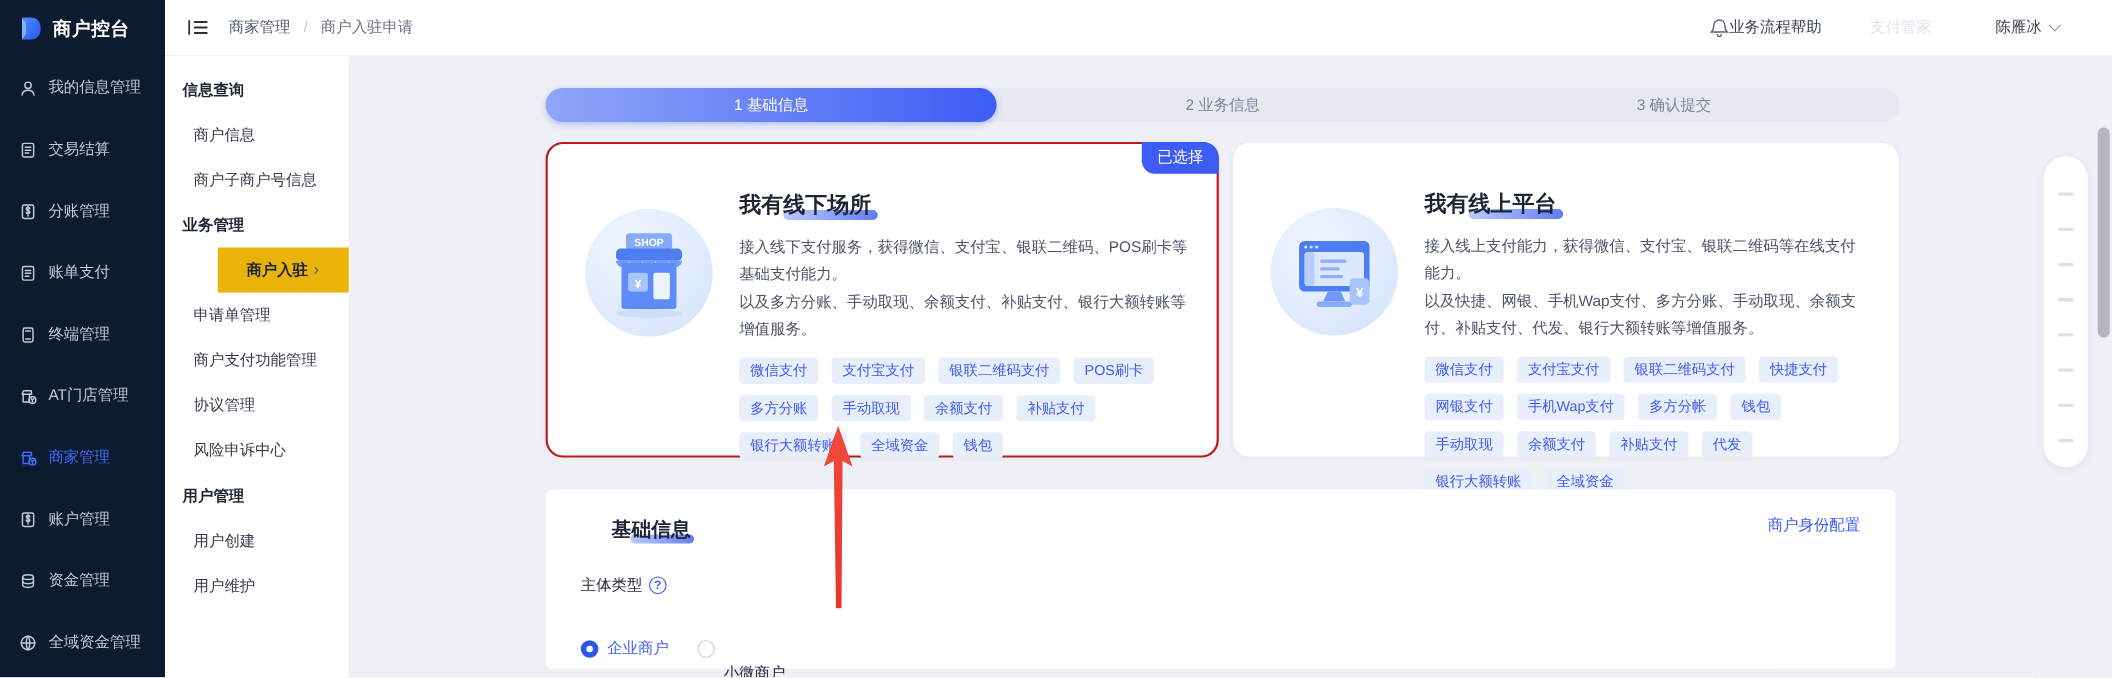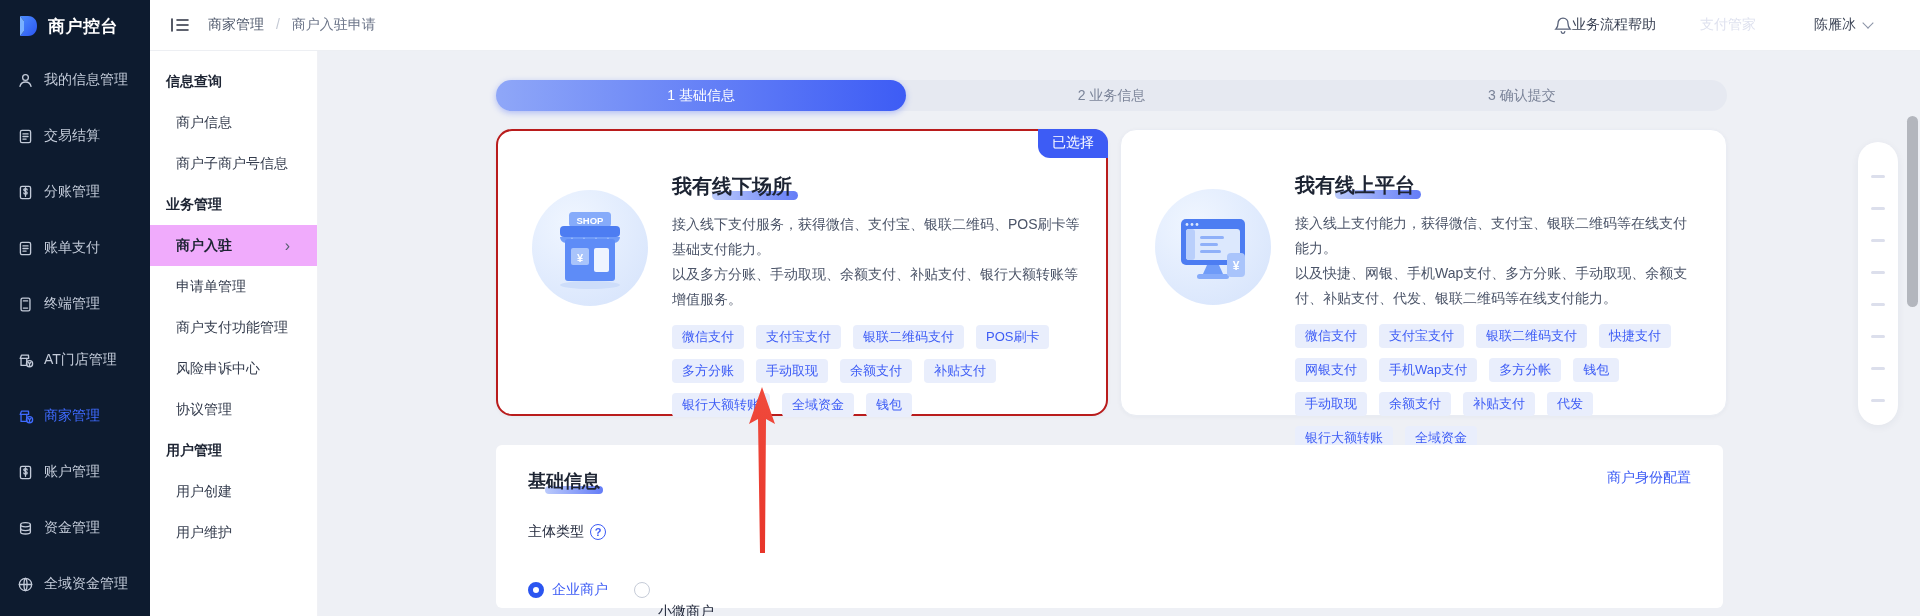--- a/index.html
+++ b/index.html
@@ -30,21 +30,21 @@
   .help-link { font-size:14px; color:#3a4254; cursor:pointer; }
   .ghost-text { margin-left:44px; font-size:14px; color:#dfe2ef; }
   .user-wrap { margin-left:58px; display:flex; align-items:center; cursor:pointer; }
   .user-name { font-size:14px; color:#3a4254; }
   .chevron { width:8px; height:8px; border-right:1.4px solid #8a93a6; border-bottom:1.4px solid #8a93a6; transform:rotate(45deg); margin-left:8px; margin-top:-4px; }
 
   
   .sub-sidebar { position:absolute; left:150px; top:51px; width:168px; height:565px; background:#fff; border-right:1px solid #f0f1f5; z-index:3; padding-top:10px; }
   .grp-title { height:41px; display:flex; align-items:center; padding-left:16px; font-size:14px; font-weight:bold; color:#1d2433; }
   .sub-item { height:41px; display:flex; align-items:center; padding-left:26px; padding-right:27px; font-size:14px; color:#333b4c; cursor:pointer; }
-  .sub-item.active { background:#f0abfc; font-weight:bold; color:#1d2433; }
+  .sub-item.active { background:#eab308; font-weight:bold; color:#1d2433;margin-left:48px; }
   .sub-item .arr { margin-left:auto; color:#596073; font-size:16px; line-height:1; font-weight:normal; }
 
   
   .stepper { position:absolute; left:496px; top:80px; width:1231px; height:31px; background:#e6e9f1; border-radius:16px; display:flex; z-index:2; }
   .step { flex:1; display:flex; align-items:center; justify-content:center; font-size:14px; color:#7b8499; }
   .step.active { background:linear-gradient(90deg,#8fa7f8 0%,#3d5cf5 100%); border-radius:16px; color:#fff; box-shadow:0 2px 6px rgba(61,92,245,.35); }
 
   
   .card { position:absolute; top:129px; height:287px; background:#fff; border-radius:16px; border:1px solid #e9ecf3; box-shadow:0 1px 4px rgba(30,40,80,.04); z-index:2; }
   .card.selected { border:2px solid #b91c1c; }
@@ -60,21 +60,21 @@
   .card-title .txt { position:relative; z-index:1;font-family:Liberation Mono, monospace; }
   .card-title .swoosh { position:absolute; bottom:0; height:9px; border-radius:5px; z-index:0; opacity:.8;
       background:linear-gradient(90deg,#aabdfa 0%,#3d5cf5 100%); }
   .card-desc { margin-top:12px; font-size:14px; line-height:25px; color:#4b5468; }
   .tags { margin-top:13px; display:flex; flex-wrap:wrap; gap:10px 12px; }
   .tag { background:#e9eefc; color:#3d5cf5; font-size:13px; padding:4px 10px; border-radius:4px; line-height:16px; }
 
   
   .basic-card { position:absolute; left:496px; top:445px; width:1227px; height:163px; background:#fff; border-radius:6px; z-index:2; padding:24px 32px 0 32px; }
   .basic-head { display:flex; align-items:flex-start; }
-  .basic-title { position:relative; font-size:18px; font-weight:bold; color:#1d2433; display:inline-block; }
+  .basic-title { position:relative; font-size:18px; font-weight:bold; color:#1d2433; display:inline-block;margin-left:28px; }
   .basic-title .txt { position:relative; z-index:1; }
   .basic-title .swoosh { position:absolute; left:17px; bottom:-1px; width:58px; height:8px; border-radius:4px; z-index:0; opacity:.8;
       background:linear-gradient(90deg,#aabdfa 0%,#3d5cf5 100%); }
   .identity-link { margin-left:auto; font-size:14px; color:#3d5cf5; cursor:pointer; }
   .field-row { margin-top:30px; display:flex; align-items:center; font-size:14px; color:#20273a; }
   .q-icon { display:inline-flex; align-items:center; justify-content:center; width:16px; height:16px; border:1px solid #3d5cf5; border-radius:50%; color:#3d5cf5; font-size:11px; font-weight:bold; margin-left:6px; cursor:pointer; }
   .radio-row { margin-top:18px; display:flex; align-items:center; }
   .radio-opt { display:flex; align-items:center; margin-right:26px; cursor:pointer; font-size:14px; }
   .radio { width:16px; height:16px; border-radius:50%; border:1px solid #c6ccd8; background:#fff; margin-right:8px; flex:0 0 auto; }
   .radio.checked { border:5px solid #2b55f0; }
@@ -227,24 +227,24 @@
         <span>商户入驻</span>
         <span class="arr">›</span>
       </div>
       <div class="sub-item">
         <span>申请单管理</span>
       </div>
       <div class="sub-item">
         <span>商户支付功能管理</span>
       </div>
       <div class="sub-item">
+        <span>协议管理</span>
+      </div>
+      <div class="sub-item">
         <span>风险申诉中心</span>
-      </div>
-      <div class="sub-item">
-        <span>协议管理</span>
       </div>
       <div class="grp-title">用户管理</div>
       <div class="sub-item">
         <span>用户创建</span>
       </div>
       <div class="sub-item">
         <span>用户维护</span>
       </div>
     </aside>
 
@@ -315,21 +315,21 @@
           <text x="81" y="81" font-size="12" font-weight="bold" fill="#fff" text-anchor="middle" font-family="Liberation Sans, sans-serif">¥</text>
         </svg>
       </div>
       <div class="card-body">
         <div class="card-title">
           <span class="swoosh" style="left:40px; width:86px;"></span>
           <span class="txt">我有线上平台</span>
         </div>
         <div class="card-desc">
           <div>接入线上支付能力，获得微信、支付宝、银联二维码等在线支付能力。</div>
-          <div>以及快捷、网银、手机Wap支付、多方分账、手动取现、余额支付、补贴支付、代发、银联二维码等在线支付能力。</div>
+          <div>以及快捷、网银、手机Wap支付、多方分账、手动取现、余额支付、补贴支付、代发、银行大额转账等增值服务。</div>
         </div>
         <div class="tags">
             <span class="tag">微信支付</span>
             <span class="tag">支付宝支付</span>
             <span class="tag">银联二维码支付</span>
             <span class="tag">快捷支付</span>
             <span class="tag">网银支付</span>
             <span class="tag">手机Wap支付</span>
             <span class="tag">多方分帐</span>
             <span class="tag">钱包</span>

